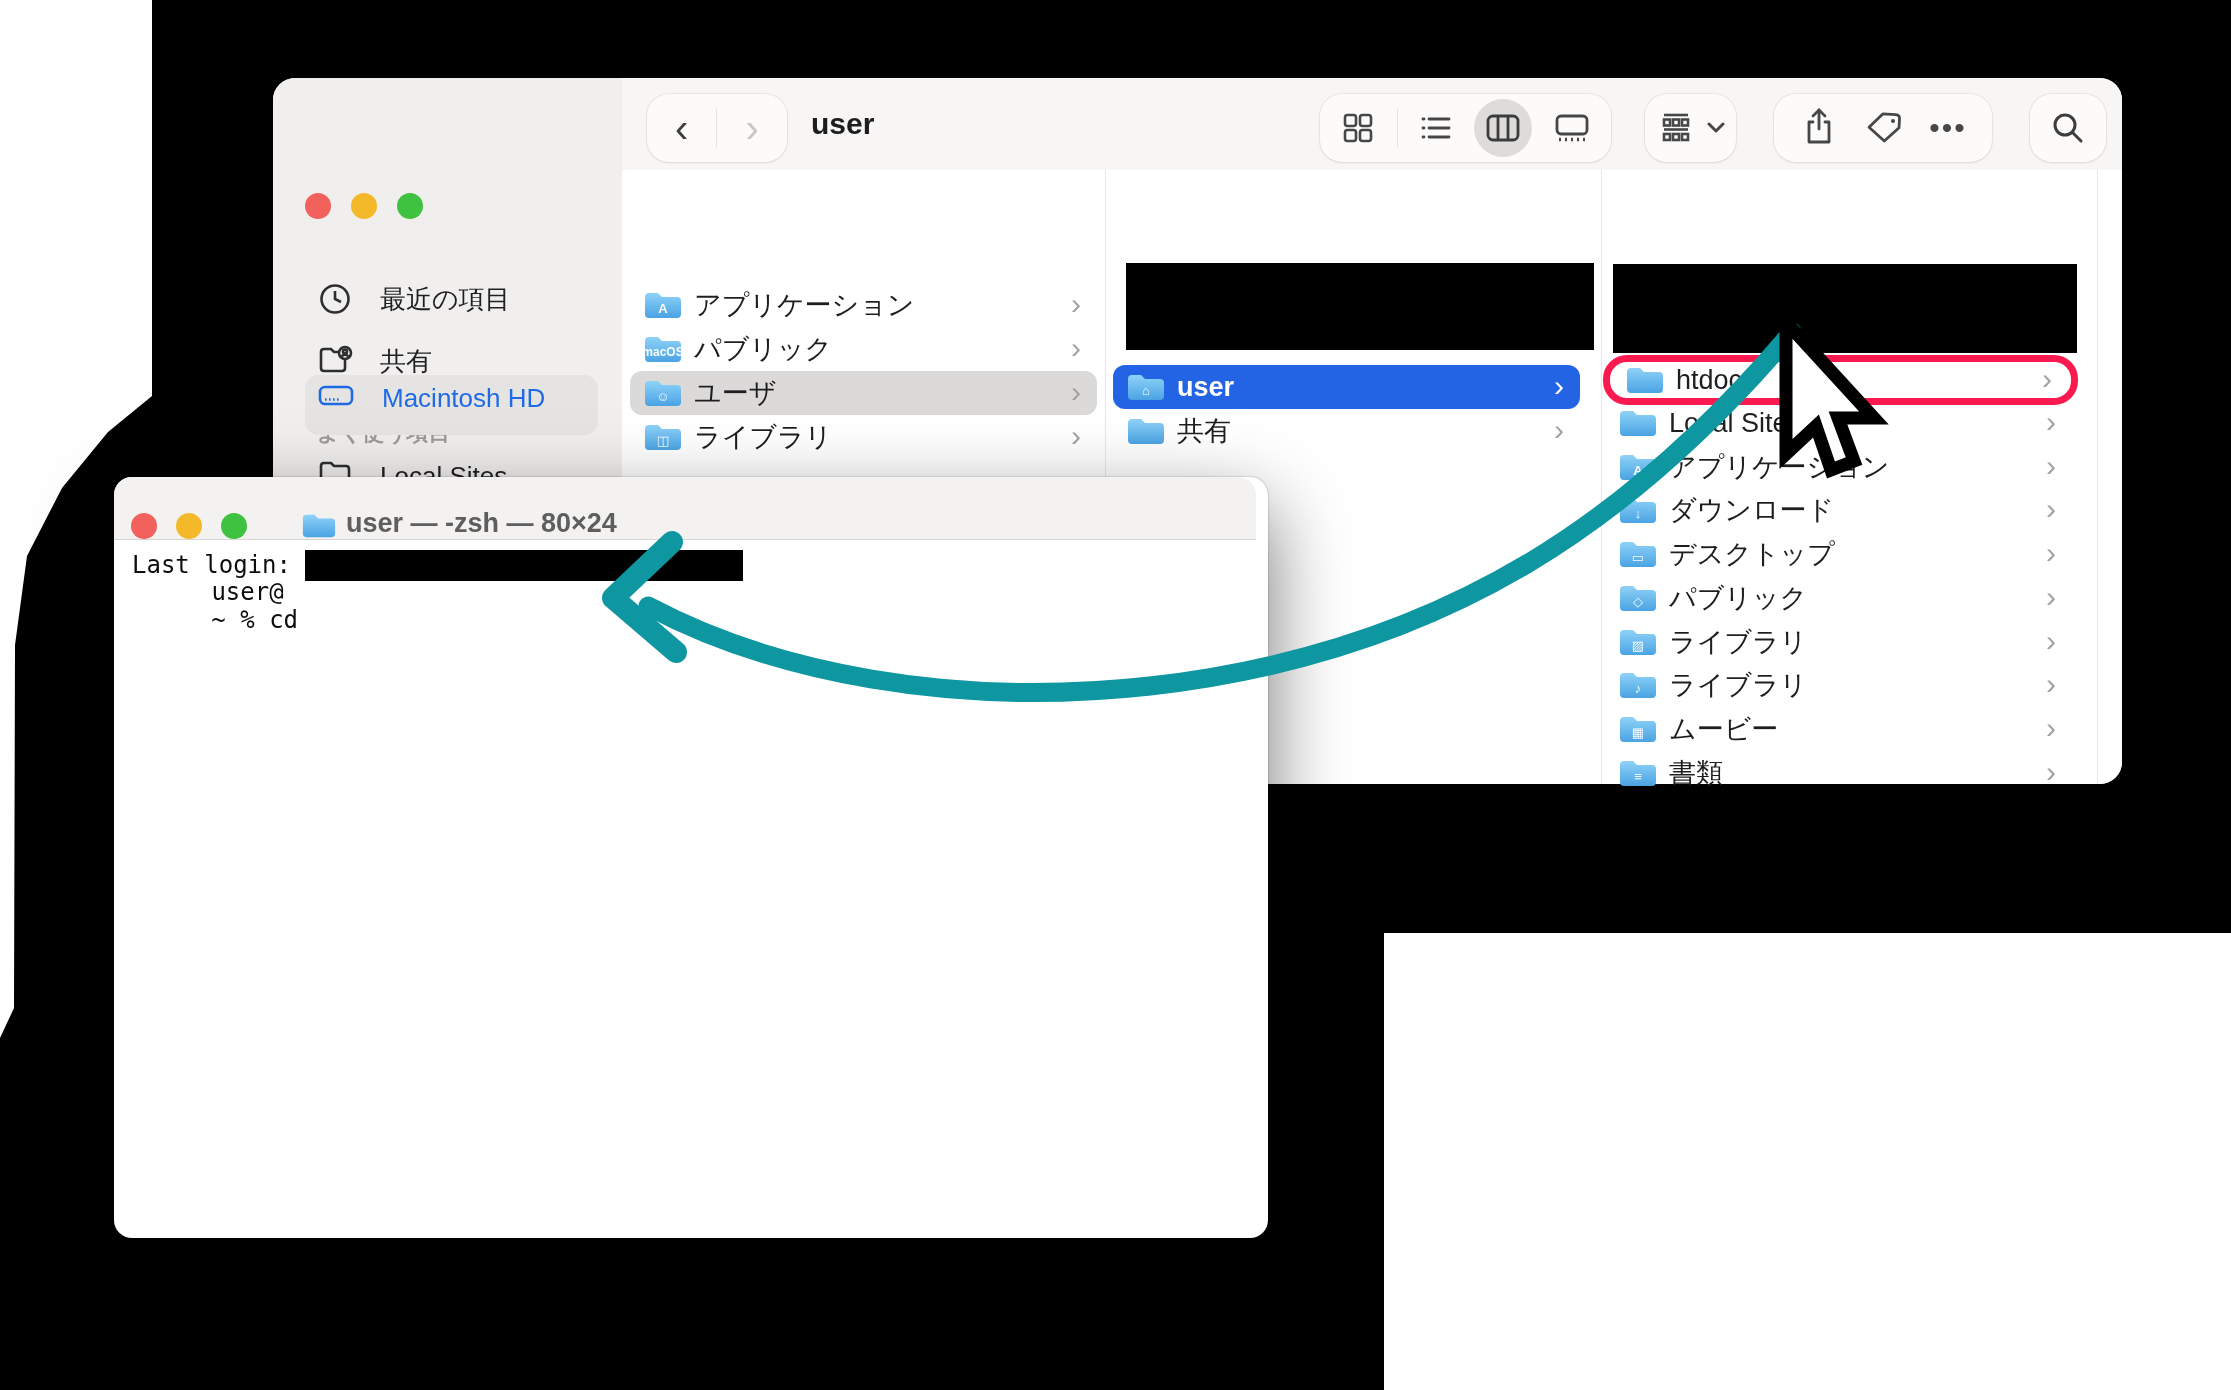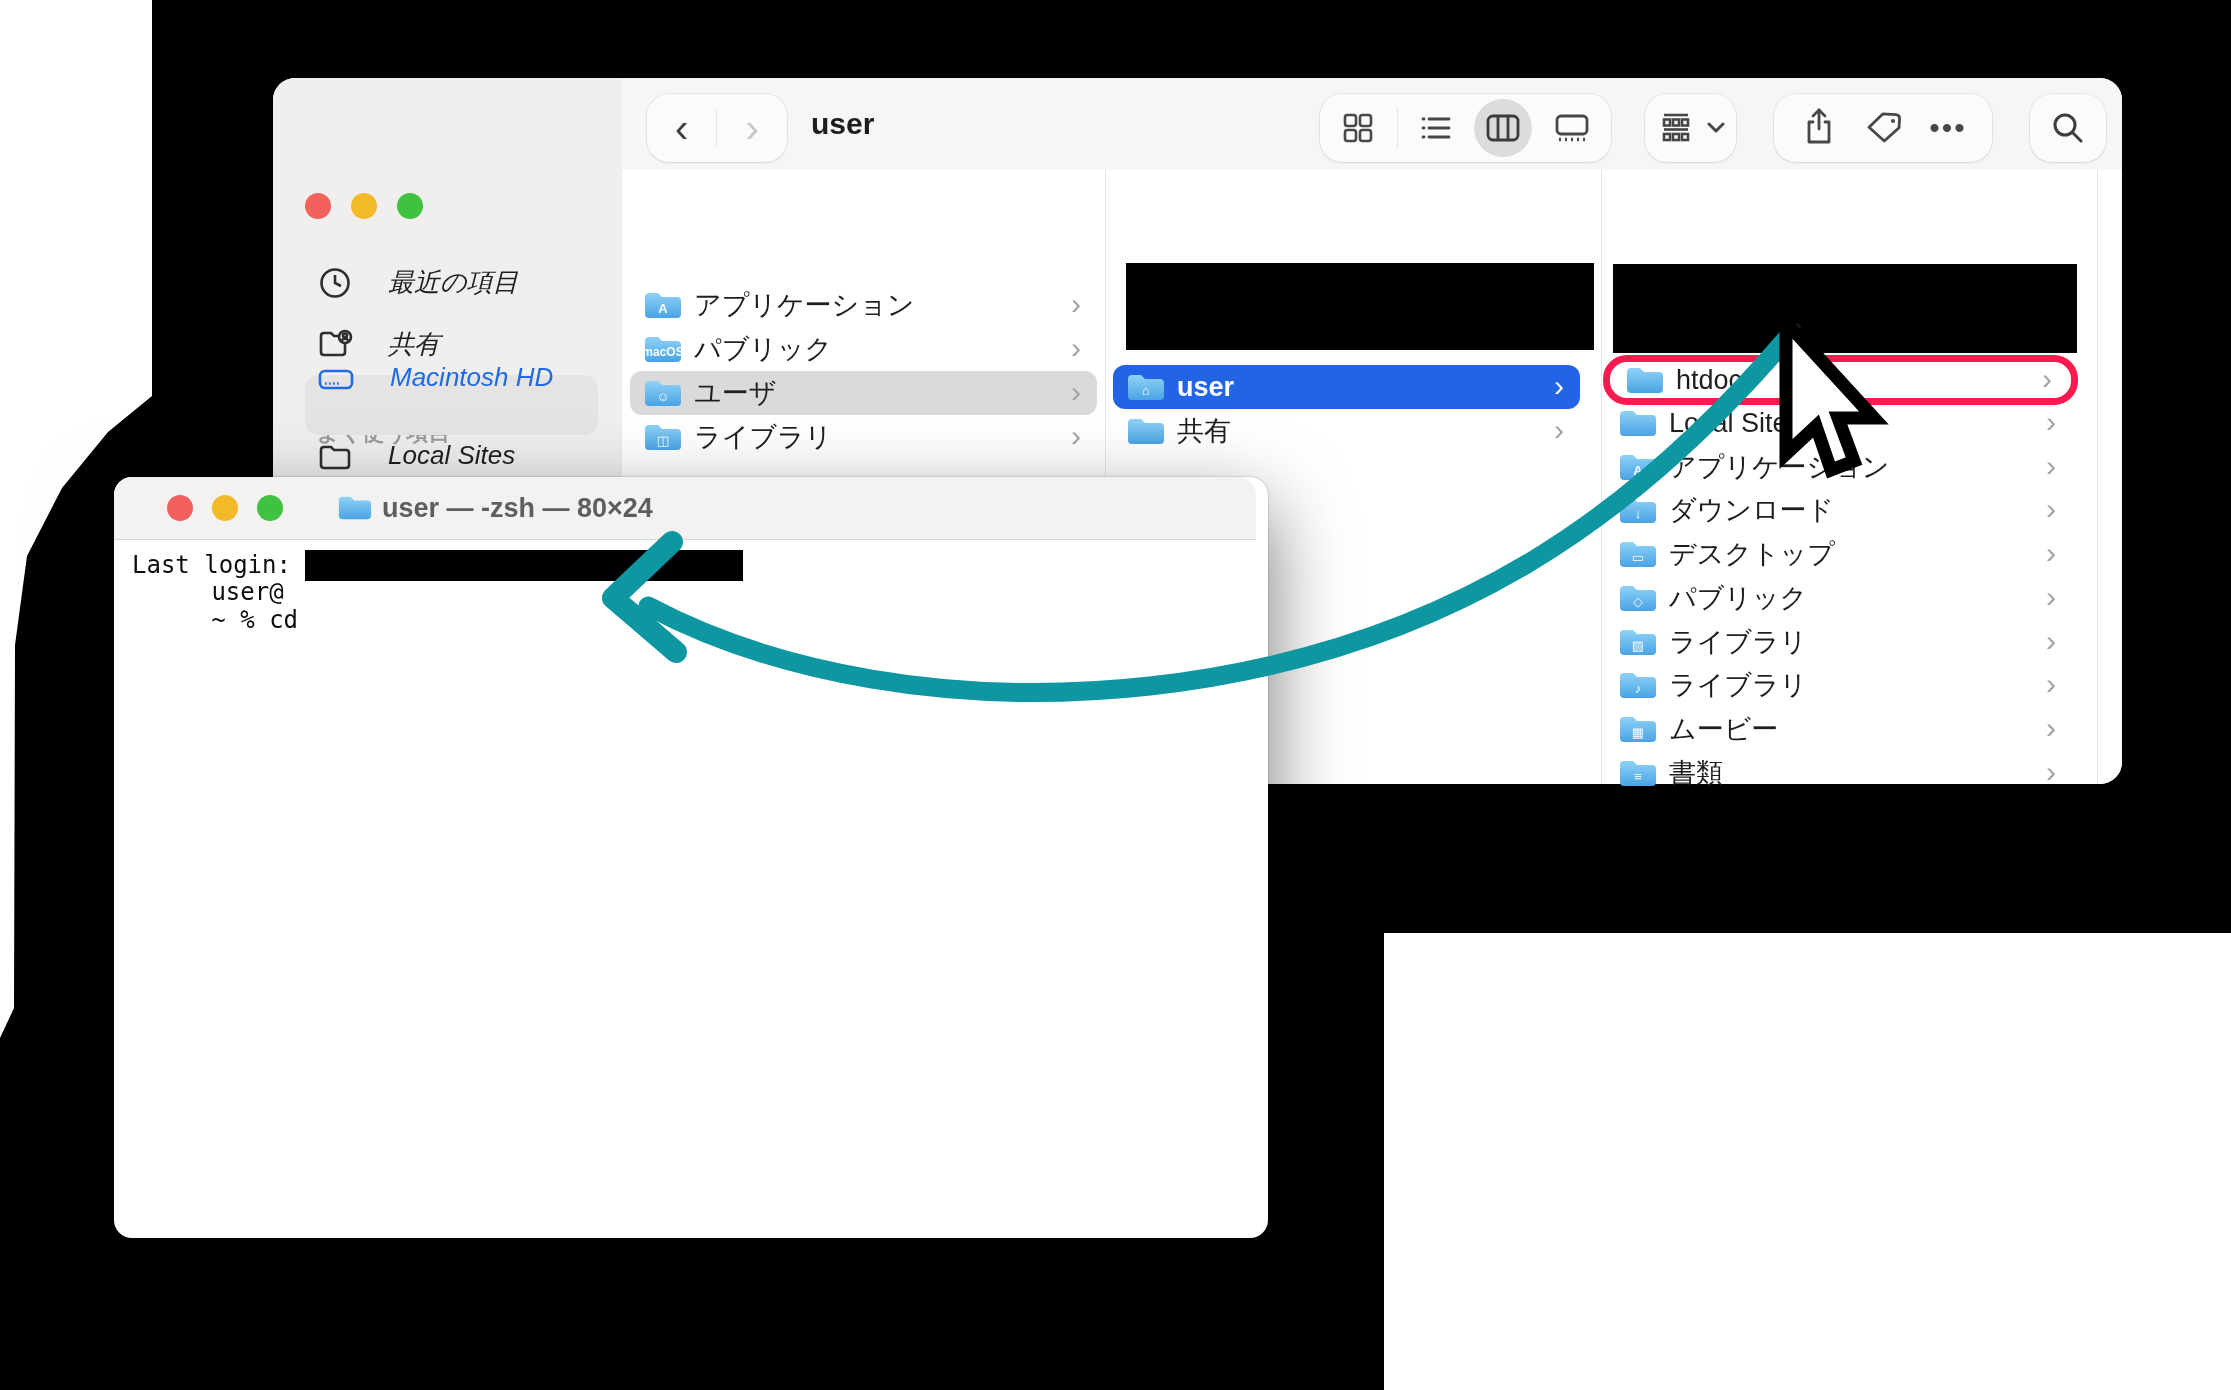--- a/index.html
+++ b/index.html
@@ -30,21 +30,21 @@
        display:flex;align-items:center;justify-content:space-evenly;}
   .navchev{font-size:40px;line-height:1;color:#3e3e3e;font-weight:400;}
   .navchev.fwd{color:#c8c7c5;}
   .vline{width:1px;height:40px;background:#e7e6e4;}
   .selcircle{width:58px;height:58px;border-radius:50%;background:#dddcda;
              display:flex;align-items:center;justify-content:center;}
   .ticon{display:flex;align-items:center;justify-content:center;}
   .wtitle{position:absolute;left:538px;top:0;height:92px;display:flex;align-items:center;
           font-size:30px;font-weight:700;color:#1d1d1f;}
   
-  .srow{position:absolute;display:flex;align-items:flex-start;gap:35px;height:52px;font-style:italic;}
+  .srow{position:absolute;display:flex;align-items:flex-end;gap:27px;height:52px;}
   .srow .lab{font-size:26px;color:#1f1f21;}
   .shead{position:absolute;font-size:22px;font-weight:700;color:#9c9b99;}
   .scapsule{position:absolute;left:32px;width:293px;height:60px;border-radius:14px;background:#e6e4e2;}
   .blue{color:#1f6ae5 !important;}
   
   .crow{position:absolute;height:44px;display:flex;align-items:center;border-radius:12px;}
   .crow .lab{font-size:27px;color:#1e1e20;margin-left:12px;white-space:nowrap;}
   .crow .chev{position:absolute;font-size:30px;color:#a3a2a0;top:50%;transform:translateY(-54%);}
   .crow.graysel{background:#dbdad8;}
   .crow.bluesel{background:#2264e4;}
@@ -52,21 +52,21 @@
   .crow.bluesel .chev{color:#fff;}
   .redbox{position:absolute;border:7px solid #fa1a4f;border-radius:24px;background:#fff;}
   .redact{position:absolute;background:#000;}
   
   .ficon{position:relative;width:38px;height:29px;flex:0 0 38px;margin-left:14px;}
   .ficon svg{position:absolute;inset:0;}
   .fg{position:absolute;inset:0;top:6px;display:flex;align-items:center;justify-content:center;
       color:rgba(255,255,255,.95);font-size:13px;font-style:normal;font-weight:700;}
   
   .ttitlebar{position:absolute;left:0;top:0;right:12px;height:62px;background:#f3f2f0;
-             border-bottom:1px solid #d8d7d5;border-radius:18px 18px 0 0;display:flex;align-items:center;padding-left:36px;}
+             border-bottom:1px solid #d8d7d5;border-radius:18px 18px 0 0;display:flex;align-items:flex-end;}
   .ttext{font-size:27px;font-weight:700;color:#5e5e5e;margin-left:10px;}
   .tline{position:absolute;display:flex;align-items:center;height:34px;
          font-family:"DejaVu Sans Mono","Liberation Mono",monospace;font-size:24px;color:#0d0d0d;white-space:pre;}
   .tredact{height:31px;background:#000;}
   .cursorblock{width:17px;height:27px;background:#a9a9a9;margin-left:8px;}
   
   .overlay{position:absolute;left:0;top:0;width:2231px;height:1390px;pointer-events:none;}
 </style>
 </head>
 <body>

